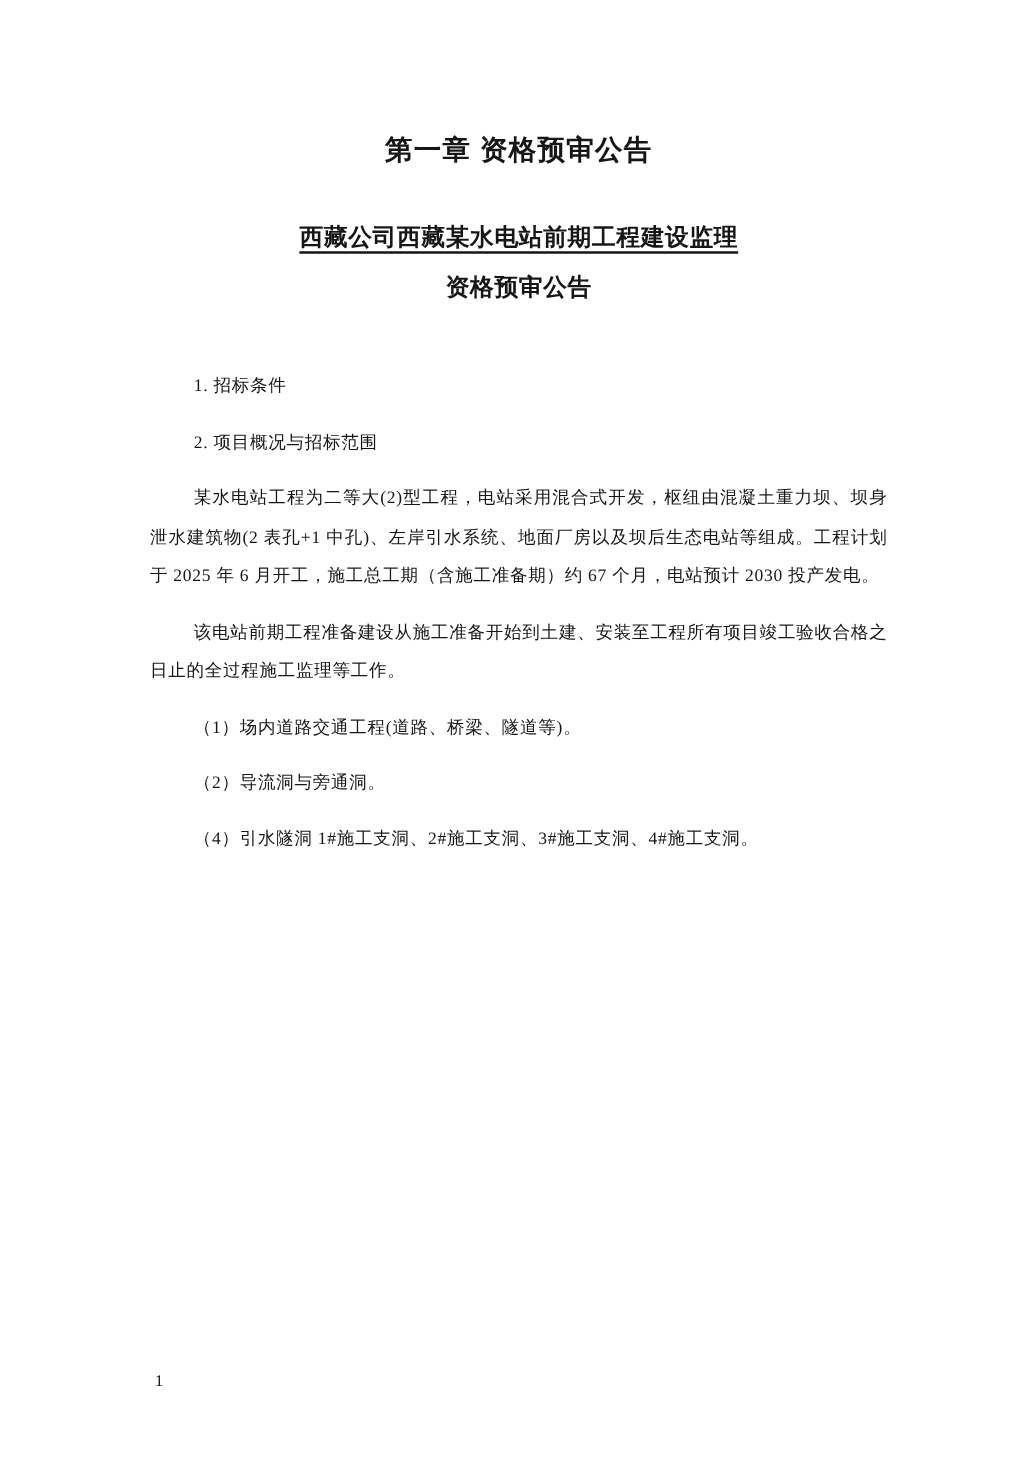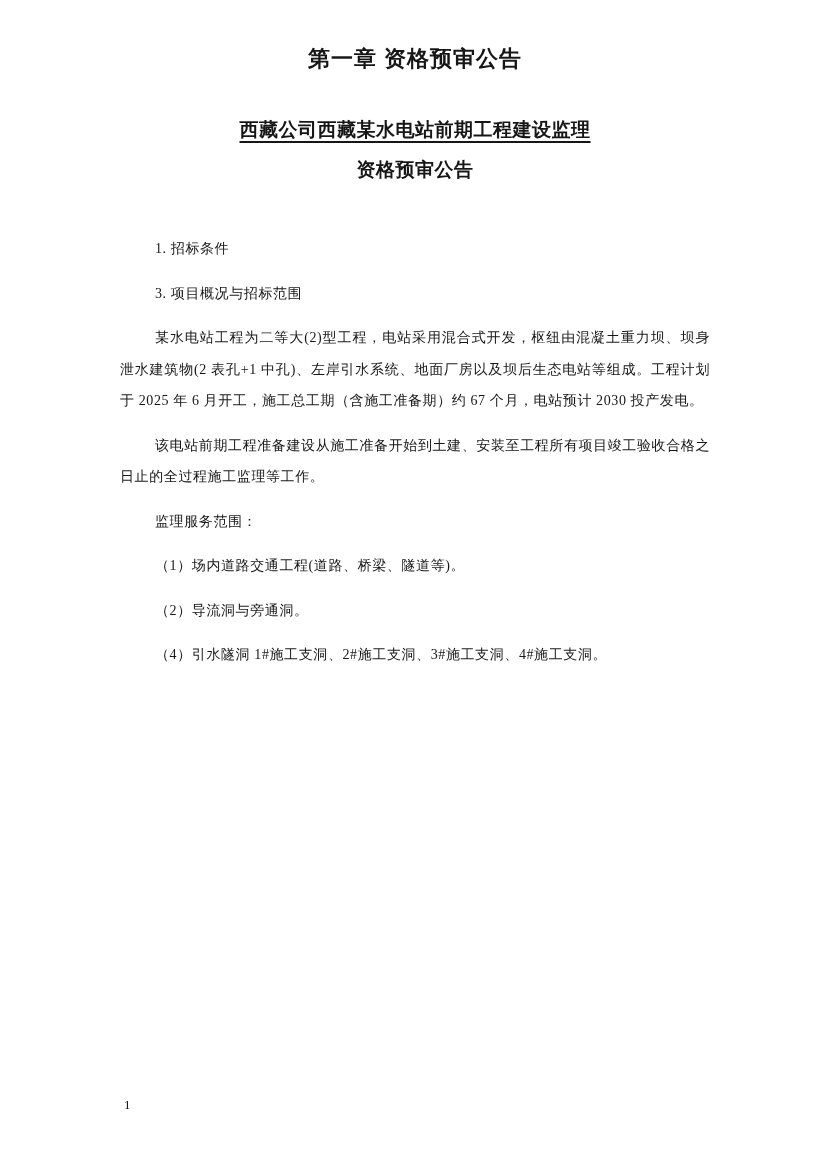--- a/index.html
+++ b/index.html
@@ -14,21 +14,21 @@
     margin: 0 auto;
     background: #ffffff;
     color: #1a1a1a;
     overflow: hidden;
     font-family: "Liberation Serif", "DejaVu Serif", serif;
   }
   .content {
     padding: 0 117px 0 120px;
   }
   .doc-title {
-    margin: 43px 0 0 0;
+    margin: 104px 0 0 0;
     font-family: "Liberation Sans", "DejaVu Sans", sans-serif;
     font-weight: 700;
     font-size: 22px;
     line-height: 32px;
     letter-spacing: 1px;
     text-align: center;
     color: #161616;
   }
   .notice-title {
     margin: 0;
@@ -78,27 +78,26 @@
 
     <h1 class="doc-title">第一章 资格预审公告</h1>
 
     <h2 class="notice-title underlined first">西藏公司西藏某水电站前期工程建设监理</h2>
 
     <h2 class="notice-title">资格预审公告</h2>
 
     <p class="body-text first">1. 招标条件</p>
 
 
-    <p class="body-text">3. 项目概况与招标范围</p>
+    <p class="body-text">2. 项目概况与招标范围</p>
 
     <p class="body-text">某水电站工程为二等大(2)型工程，电站采用混合式开发，枢纽由混凝土重力坝、坝身泄水建筑物(2 表孔+1 中孔)、左岸引水系统、地面厂房以及坝后生态电站等组成。工程计划于 2025 年 6 月开工，施工总工期（含施工准备期）约 67 个月，电站预计 2030 投产发电。</p>
 
     <p class="body-text">该电站前期工程准备建设从施工准备开始到土建、安装至工程所有项目竣工验收合格之日止的全过程施工监理等工作。</p>
 
-    <p class="body-text">监理服务范围：</p>
 
 
     <p class="body-text">（1）场内道路交通工程(道路、桥梁、隧道等)。</p>
 
 
     <p class="body-text">（2）导流洞与旁通洞。</p>
 
     <p class="body-text">（4）引水隧洞 1#施工支洞、2#施工支洞、3#施工支洞、4#施工支洞。</p>
 
   </div>

